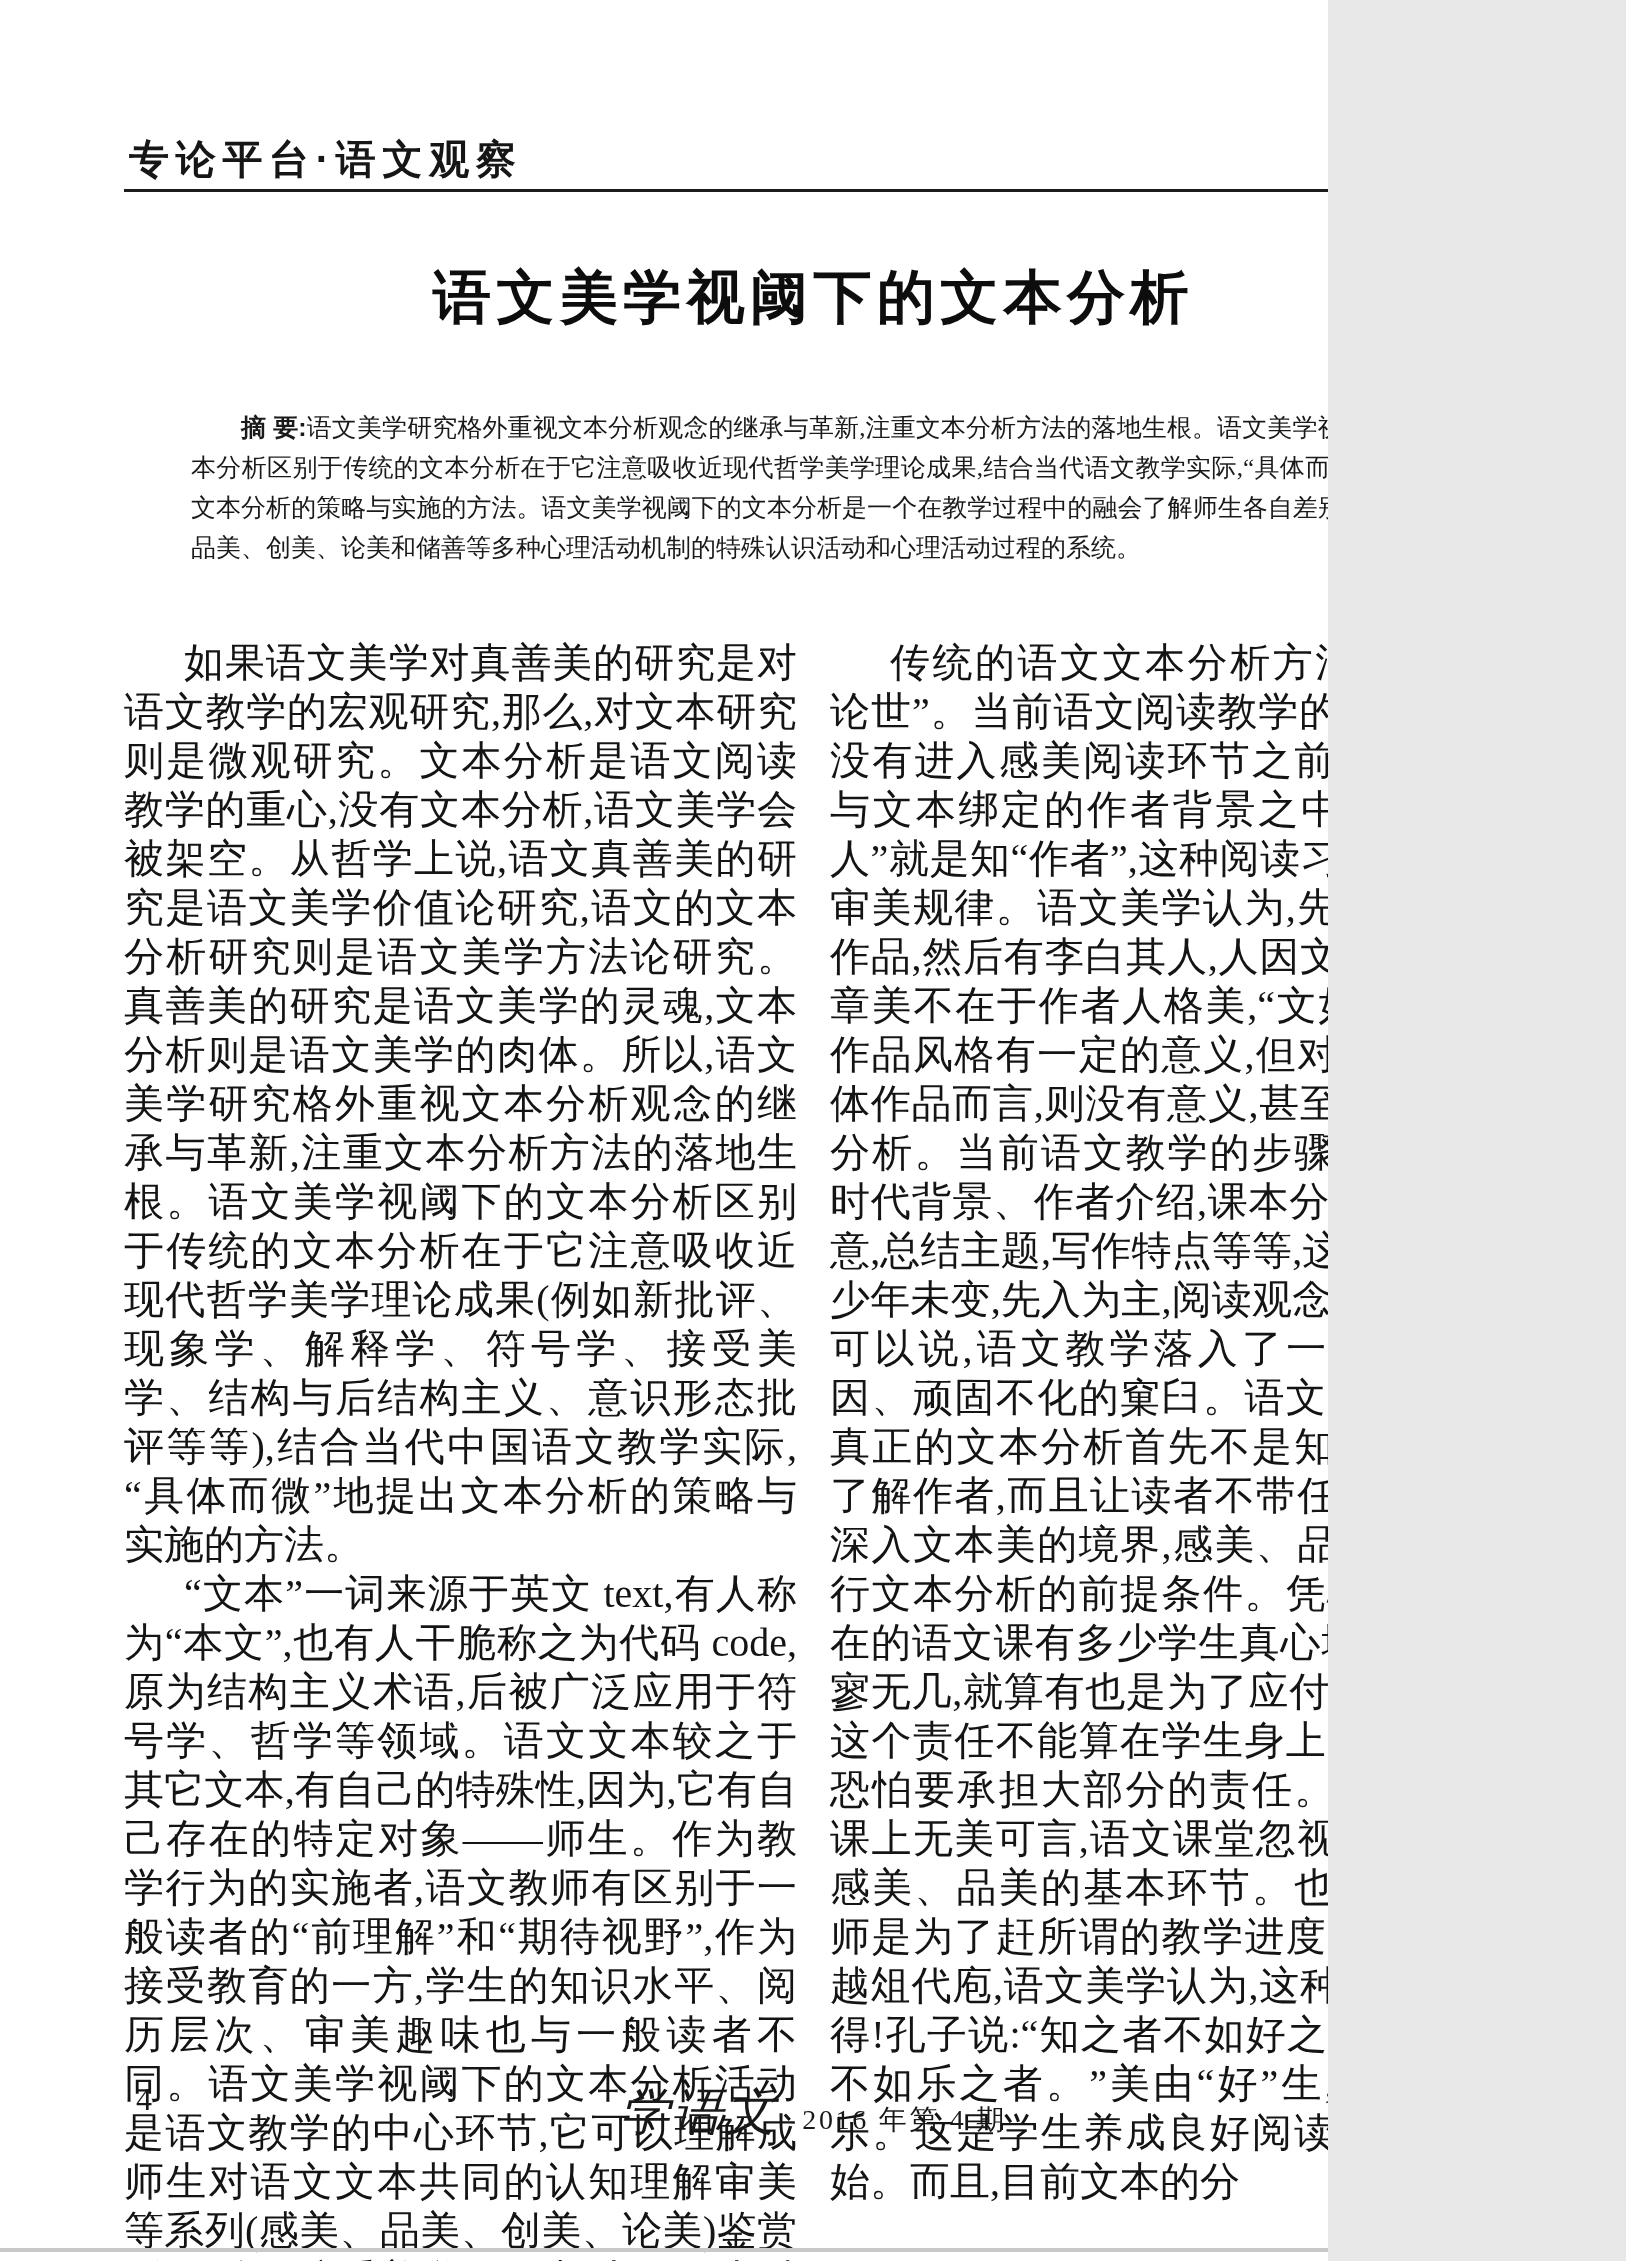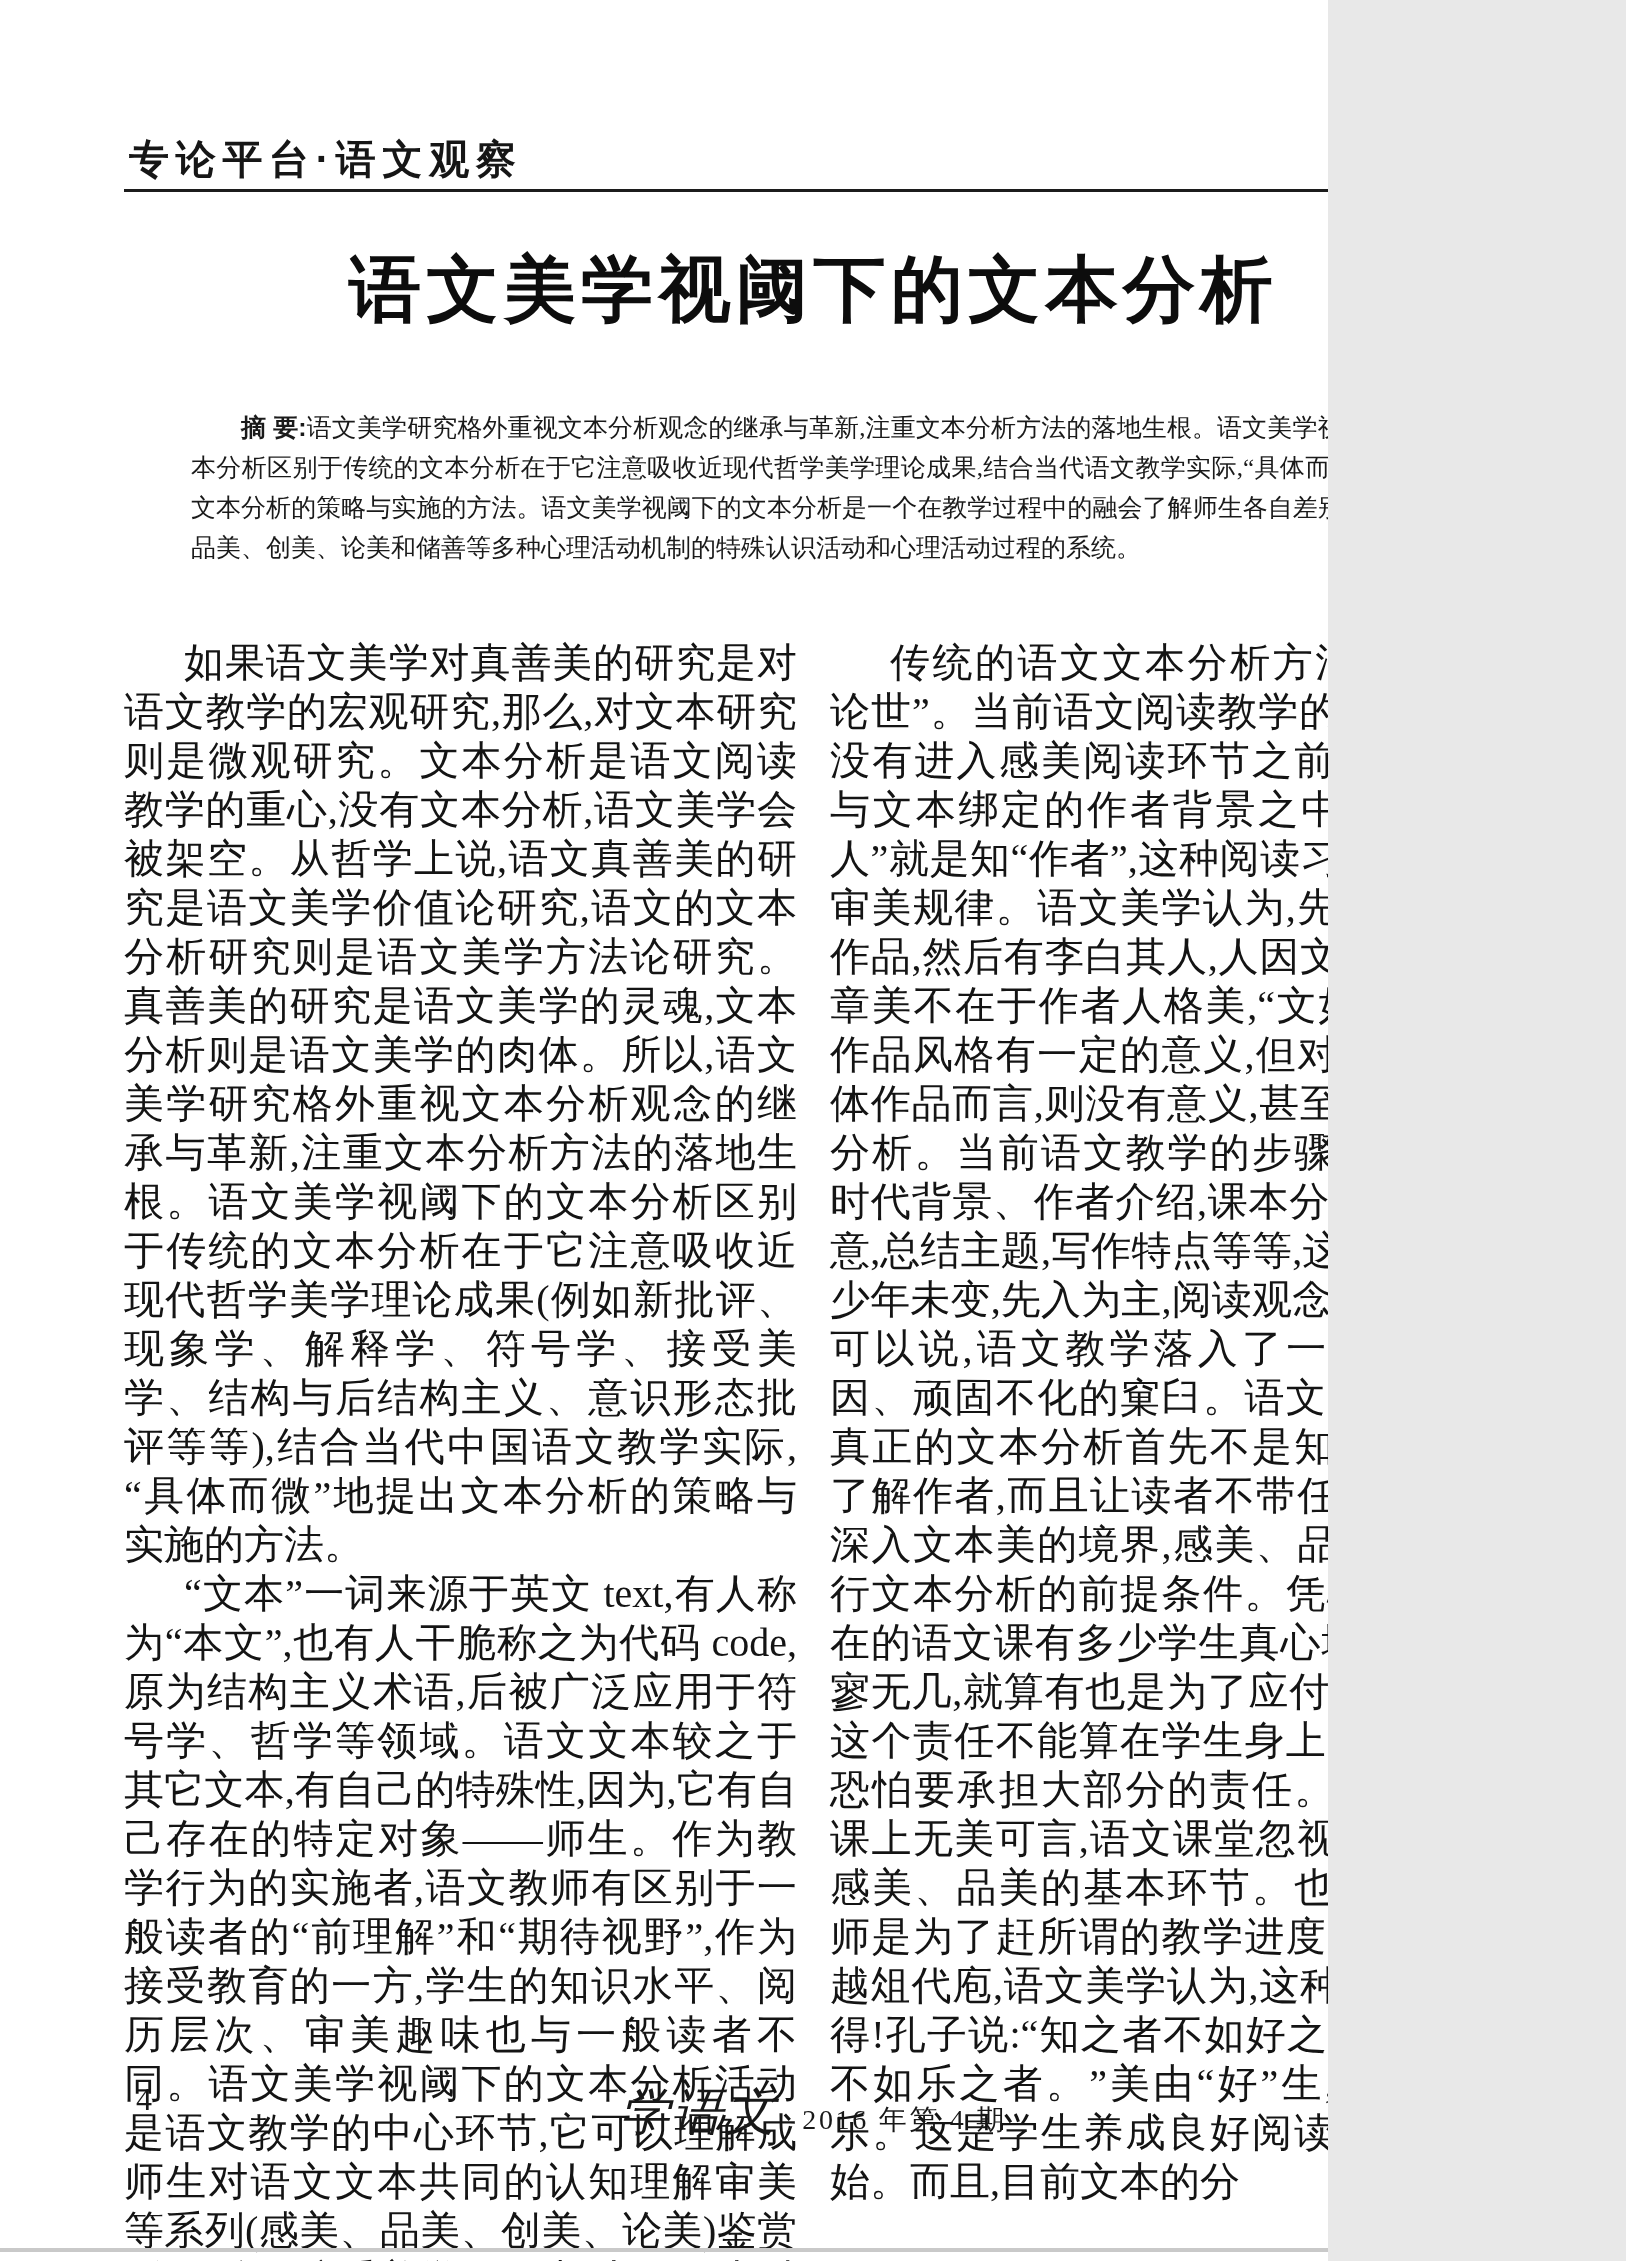--- a/index.html
+++ b/index.html
@@ -33,25 +33,25 @@
     left: 124px;
     top: 189px;
     width: 1377px;
     height: 2.7px;
     background: #1c1c1c;
   }
   
   .article-title {
     position: absolute;
     left: 0;
-    top: 242px;
+    top: 259px;
     width: 1627px;
     text-align: center;
     font-family: Liberation Serif, serif;
-    font-size: 72px;
+    font-size: 58px;
     font-weight: bold;
     letter-spacing: 5.4px;
     color: #0d0d0d;
   }
   .author-line {
     position: absolute;
     left: 0;
     top: 344px;
     width: 1627px;
     text-align: right;

